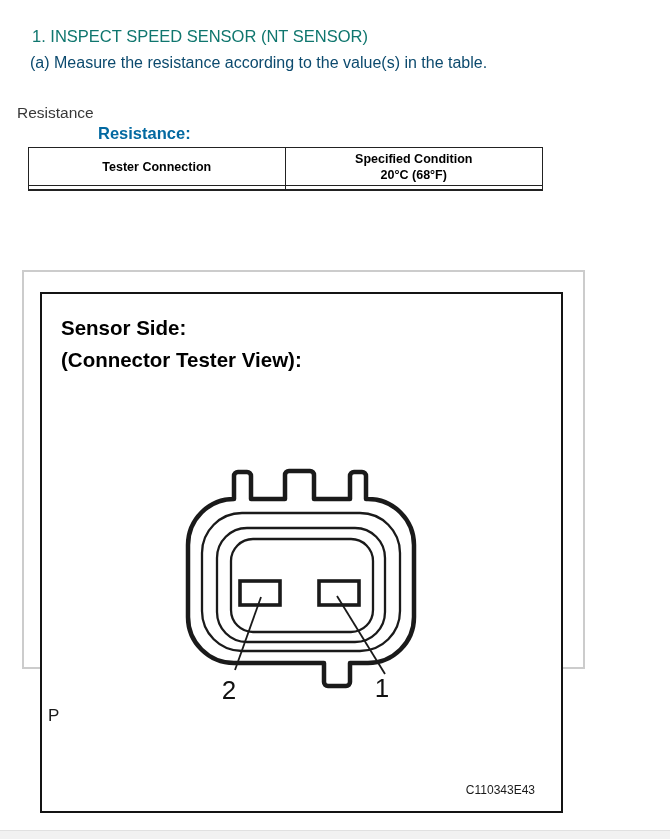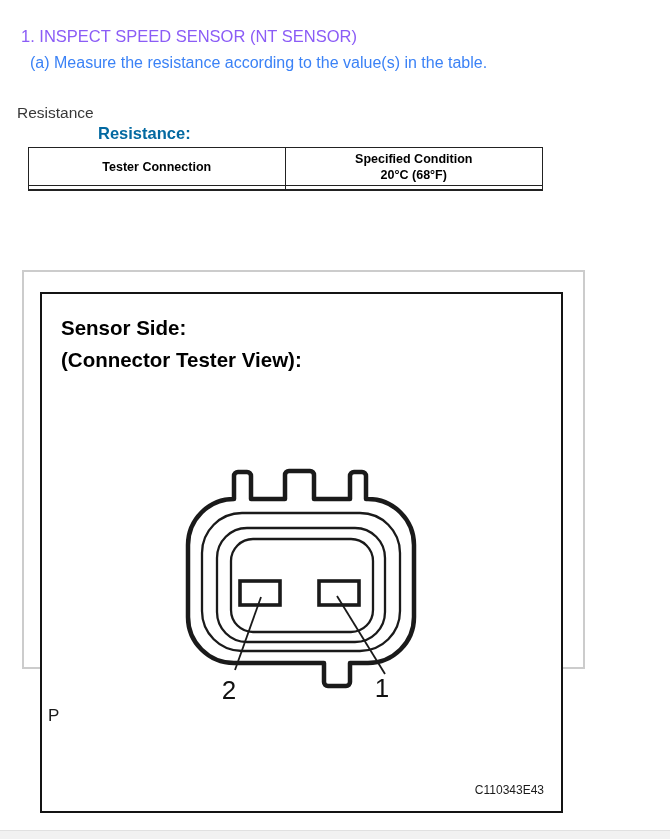--- a/index.html
+++ b/index.html
@@ -9,29 +9,29 @@
     width: 670px;
     height: 839px;
     font-family: "Liberation Sans", sans-serif;
     position: relative;
     overflow: hidden;
   }
   .abs { position: absolute; }
 
   
   .step-title {
-    left: 21px; top: 27px;
+    left: 32px; top: 27px;
     font-size: 16.5px;
-    color: #8b5cf6;
+    color: #0f766e;
     white-space: nowrap;
   }
   .step-sub {
     left: 30px; top: 54px;
     font-size: 16px;
-    color: #3b82f6;
+    color: #0c4a6e;
     white-space: nowrap;
   }
   .section-label {
     left: 17px; top: 104px;
     font-size: 15.5px;
     color: #383838;
     text-align: center;
   }
   .table-caption {
     left: 98px; top: 124px;
@@ -96,21 +96,21 @@
     line-height: 31.5px;
     color: #000;
   }
   .connector-svg { left: 0; top: 0; }
   .p-label {
     left: 6px; top: 412px;
     font-size: 17px;
     color: #1a1a1a;
   }
   .figure-code {
-    right: 17px; top: 489px;
+    right: 26px; top: 489px;
     font-size: 12px;
     color: #1a1a1a;
   }
 
   
   .footer-strip {
     left: 0; bottom: 0;
     width: 670px; height: 9px;
     background: #f1f1f1;
     border-top: 1px solid #e0e0e0;

